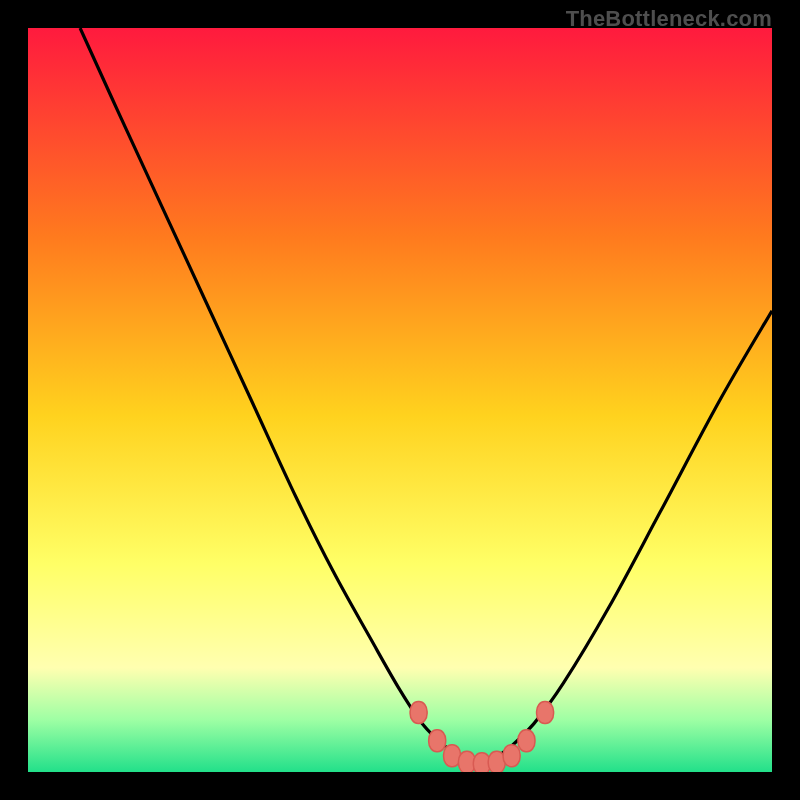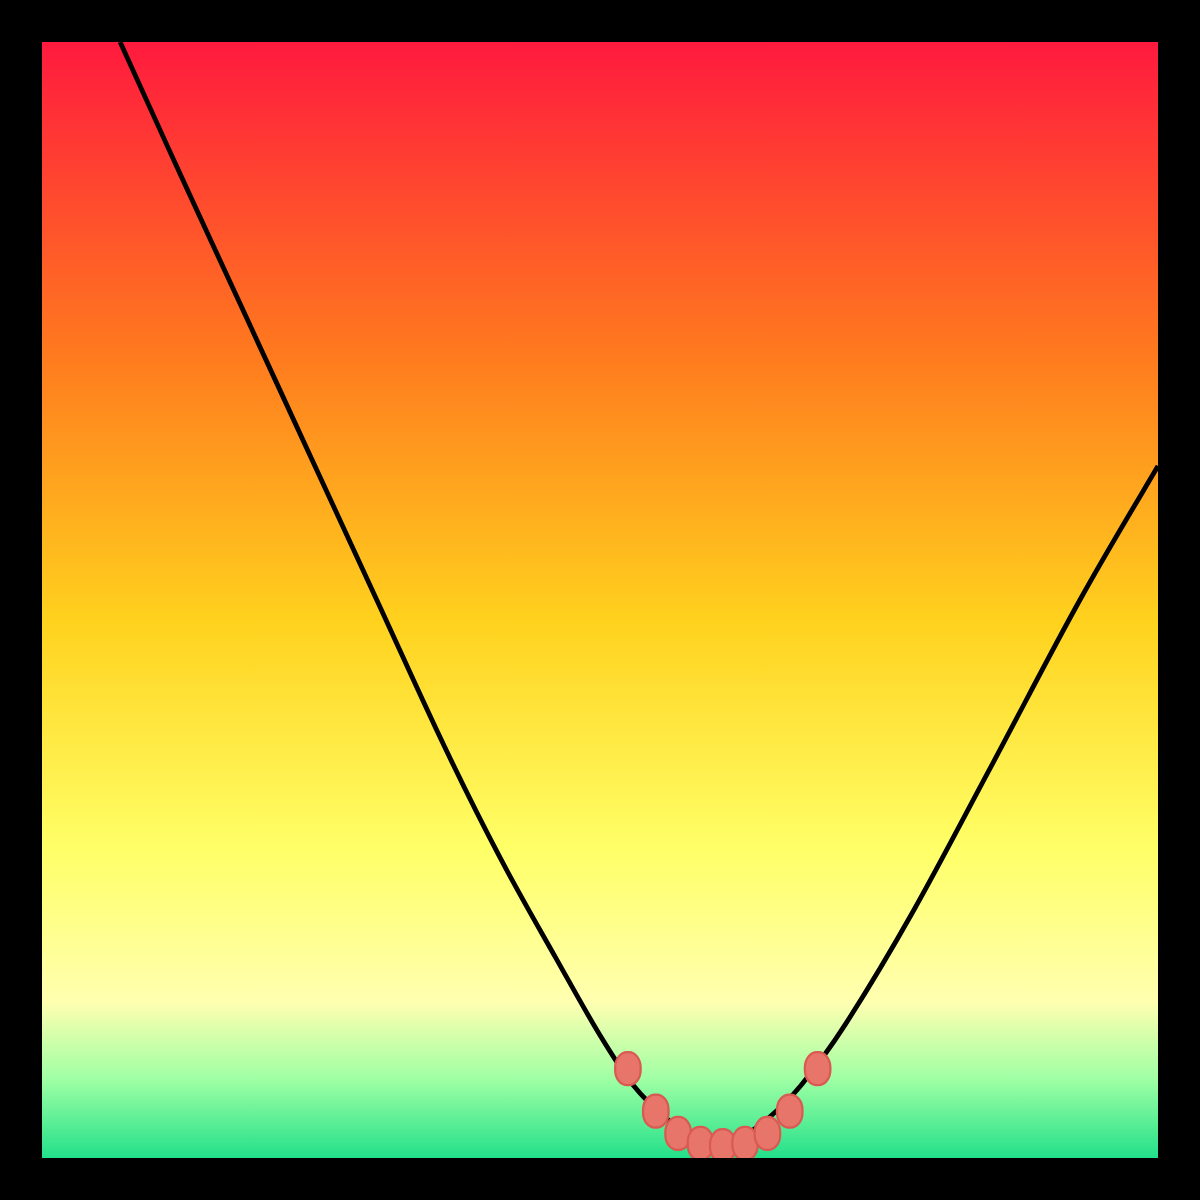--- a/index.html
+++ b/index.html
@@ -5,20 +5,21 @@
   html,body{margin:0;padding:0;width:800px;height:800px;background:#000;overflow:hidden;font-family:Arial,Helvetica,sans-serif}
   .frame{position:absolute;left:0;top:0;width:800px;height:800px;background:#000}
   .plot{position:absolute;left:28px;top:28px;width:744px;height:744px}
   .watermark{position:absolute;top:6px;right:28px;color:#4e4e4e;font-size:22px;font-weight:600;letter-spacing:.2px}
   svg{display:block}
 </style>
 </head>
 <body>
 <div class="frame">
 
+  <div class="watermark">TheBottleneck.com</div>
 
   <div class="plot">
     <svg id="svg" width="744" height="744" viewBox="0 0 744 744">
       <defs>
         <linearGradient id="bgGrad" x1="0" y1="0" x2="0" y2="1">
           <stop id="g0" offset="0%" stop-color="#ff1a3e"></stop>
           <stop id="g1" offset="28%" stop-color="#ff7a1e"></stop>
           <stop id="g2" offset="52%" stop-color="#ffd21e"></stop>
           <stop id="g3" offset="72%" stop-color="#ffff66"></stop>
           <stop id="g4" offset="86%" stop-color="#ffffb0"></stop>

